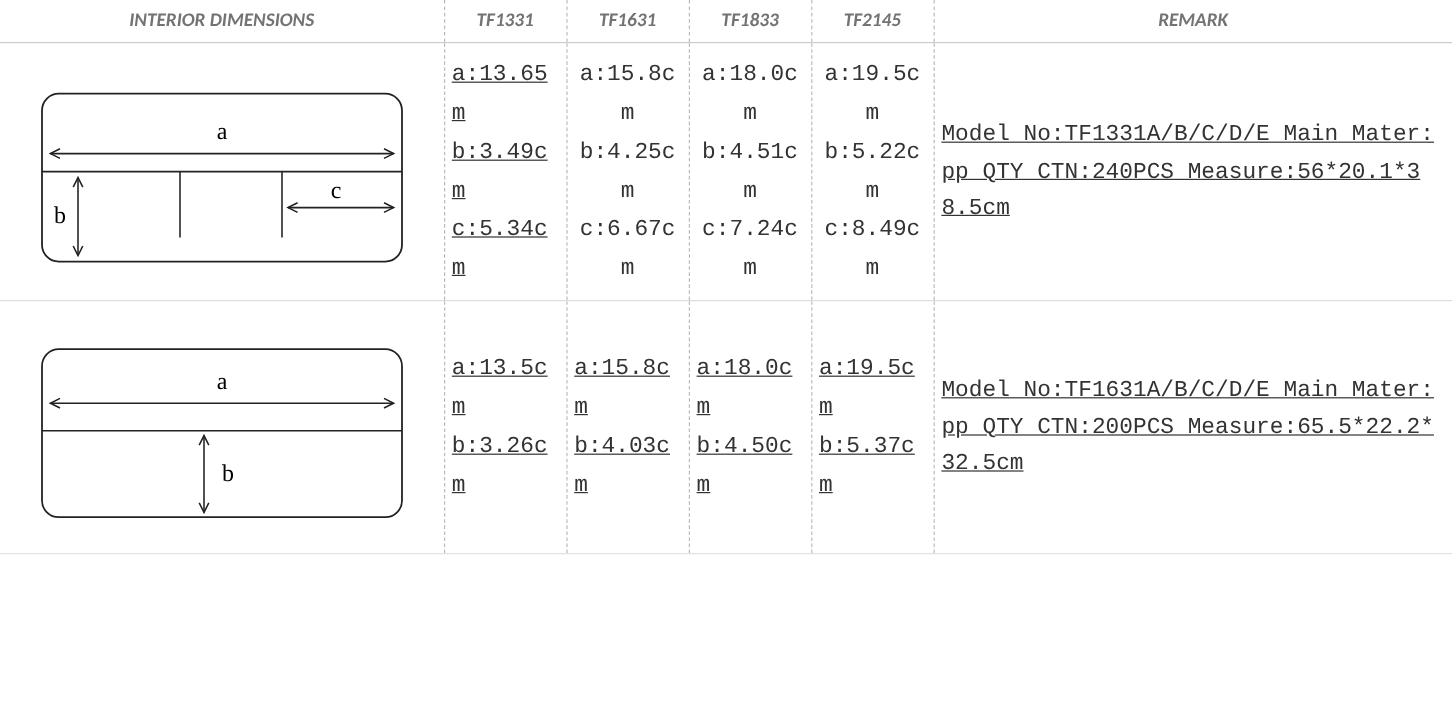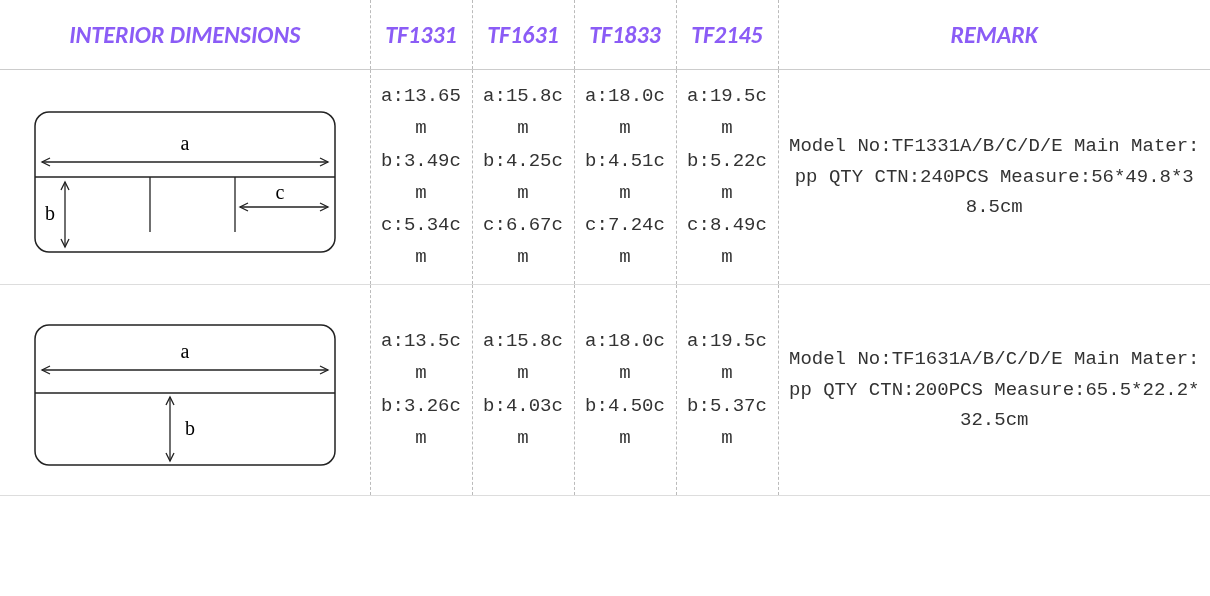--- a/index.html
+++ b/index.html
@@ -12,24 +12,24 @@
   }
   table {
     border-collapse: collapse;
     width: 1210px;
     table-layout: fixed;
   }
   th {
     font-family: Calibri, Arial, sans-serif;
     font-weight: 600;
     font-style: italic;
-    font-size: 24px;
-    color: #8b5cf6;
+    font-size: 16px;
+    color: #737373;
     border-bottom: 1px solid #ccc;
-    padding: 20px 4px;
+    padding: 8px 4px;
     text-align: center;
     vertical-align: middle;
   }
   th:first-child { text-align: center; }
   td {
     border-bottom: 1px solid #ddd;
     padding: 10px 6px;
     vertical-align: middle;
     font-family: "Courier New", monospace;
     font-size: 19px;
@@ -49,21 +49,21 @@
     white-space: pre-line;
     word-break: break-all;
   }
   .remark-cell {
     font-family: "Courier New", monospace;
     font-size: 19px;
     line-height: 1.6;
     word-break: break-all;
   }
   .center { text-align: center; }
-  .left { text-align: center; }
+  .left { text-align: left; text-decoration: underline; }
   .model-col { width: 102px; }
 </style>
 </head>
 <body>
 
 <table>
   <colgroup>
     <col style="width:370px">
     <col class="sep-l model-col">
     <col class="sep-l model-col">
@@ -117,21 +117,21 @@
 c:6.67cm</td>
       <td class="dims-cell center">a:18.0cm
 b:4.51cm
 c:7.24cm</td>
       <td class="dims-cell center">a:19.5cm
 b:5.22cm
 c:8.49cm</td>
       <td class="remark-cell left">Model No:TF1331A/B/C/D/E
 Main Mater:pp
 QTY CTN:240PCS
-Measure:56*49.8*38.5cm</td>
+Measure:56*20.1*38.5cm</td>
     </tr>
 
     <tr>
       <td class="diagram-cell">
         <svg width="330" height="170" viewBox="0 0 330 170">
           <rect x="15" y="20" width="300" height="140" rx="14" ry="14" fill="none" stroke="#222" stroke-width="1.5"></rect>
 
           <line x1="22" y1="65" x2="308" y2="65" stroke="#222" stroke-width="1.3"></line>
           <polyline points="30,61 22,65 30,69" fill="none" stroke="#222" stroke-width="1.3"></polyline>
           <polyline points="300,61 308,65 300,69" fill="none" stroke="#222" stroke-width="1.3"></polyline>

